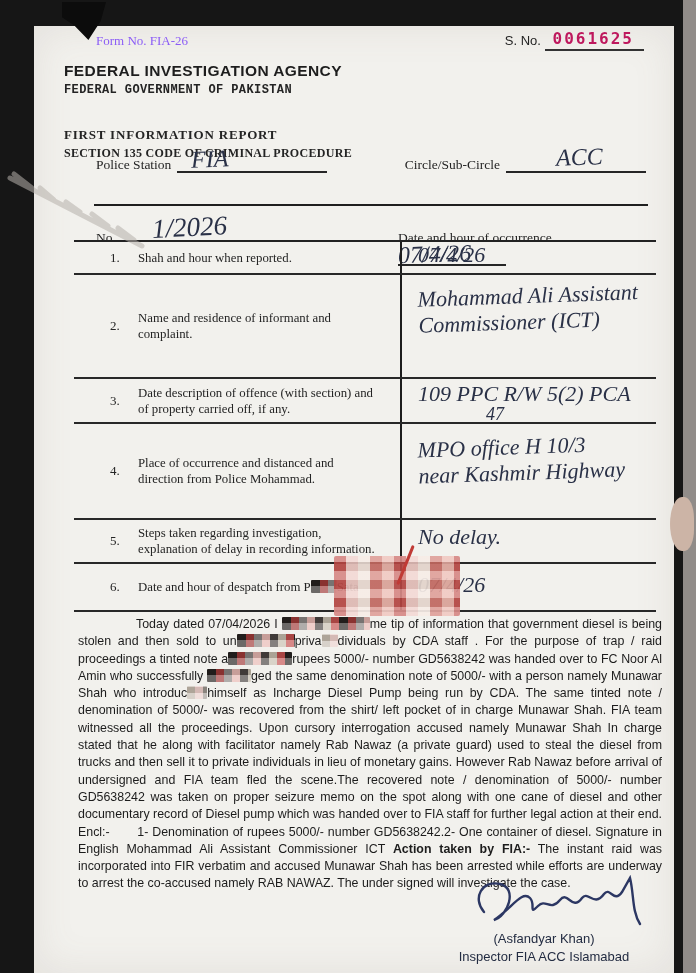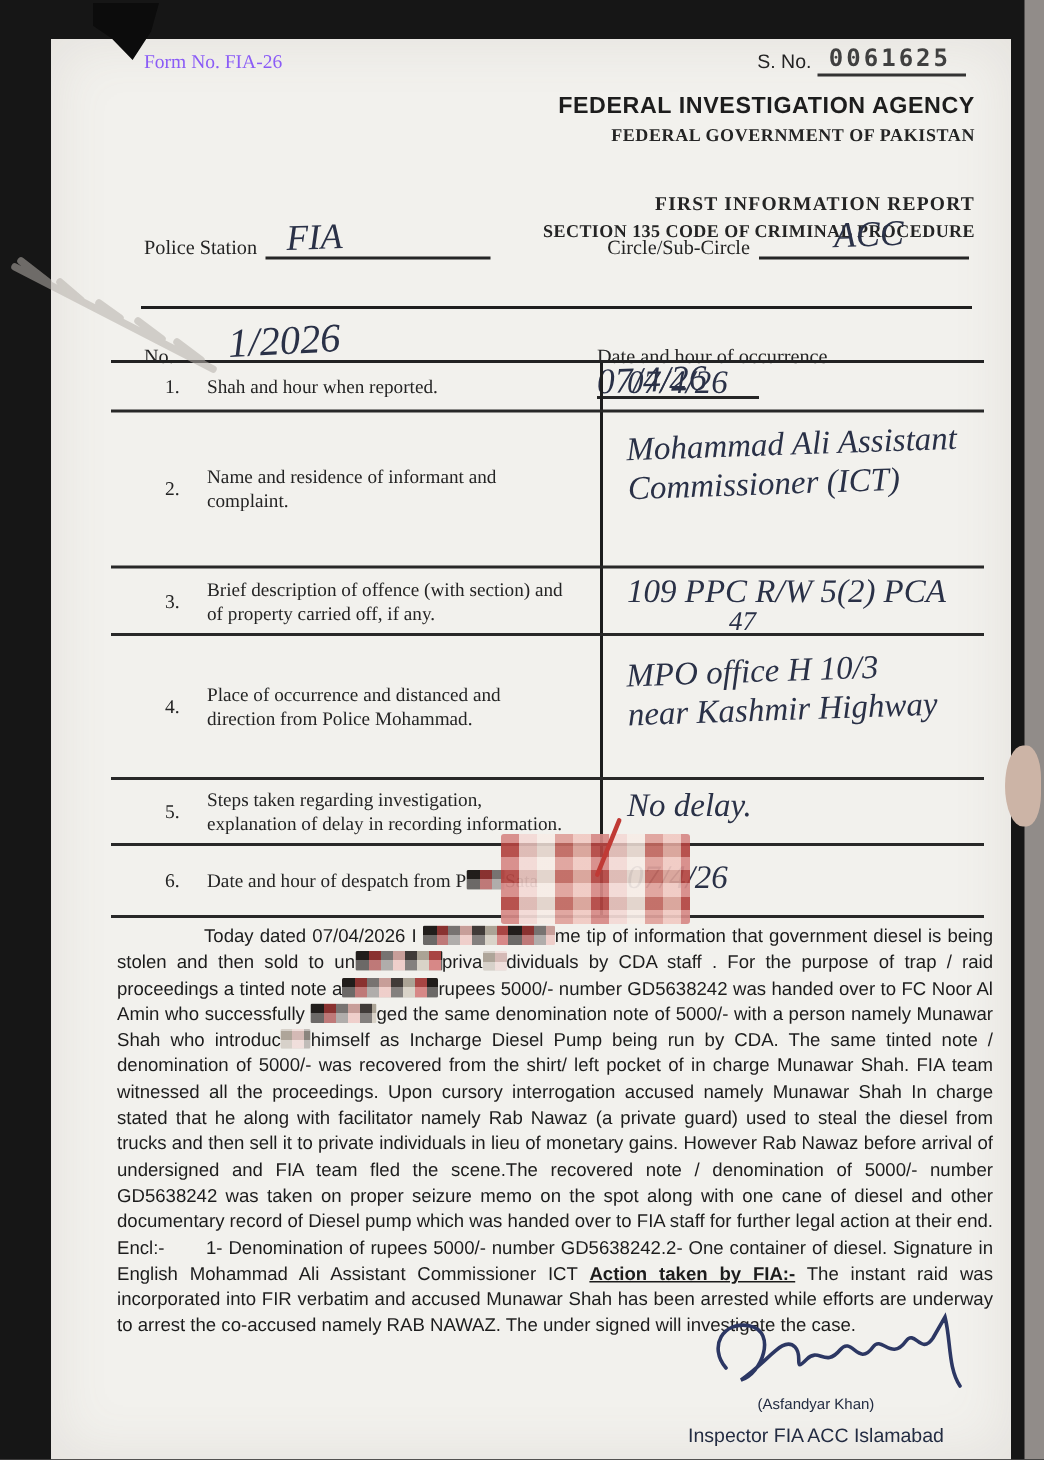--- a/index.html
+++ b/index.html
@@ -17,26 +17,26 @@
   .page { position:absolute; left:34px; top:26px; width:640px; height:947px; background:#f2f1ed;
           color:#242424; z-index:2; box-shadow:inset 0 0 40px rgba(120,110,95,.12); }
 
   
   .scribble { position:absolute; left:-8px; top:150px; z-index:3; opacity:.55; }
 
   .form-no { position:absolute; left:62px; top:7px; font-family:Liberation Serif, serif;
              font-size:13px; color:#8b5cf6; }
   .sno { position:absolute; right:30px; top:4px; font-family:"Liberation Sans",sans-serif; font-size:13px; }
   .sno-val { display:inline-block; font-family:"DejaVu Sans Mono",monospace; font-size:16px; font-weight:bold;
-             letter-spacing:2px; color:#404040; border-bottom:2px solid #333; padding:0 10px 1px 8px;
+             letter-spacing:2px; color:#be185d; border-bottom:2px solid #333; padding:0 10px 1px 8px;
              transform:translateY(-1px); }
 
-  .hdr { position:absolute; left:0; right:24px; top:36px; text-align:right; }
+  .hdr { position:absolute; left:0; right:24px; top:36px; text-align:left;padding-left:30px; }
   .agency { font-family:"Liberation Sans",sans-serif; font-weight:bold; font-size:15.5px; letter-spacing:.4px; color:#1d1d1d; }
-  .govt { font-size:12px; letter-spacing:.4px; margin-top:3px; font-weight:bold; }
+  .govt { font-size:12px; letter-spacing:.4px; margin-top:3px; font-weight:bold;font-family:Liberation Mono, monospace; }
   .report-title { font-size:13px; font-weight:bold; letter-spacing:.8px; margin-top:30px; }
   .sub { font-size:12px; font-weight:bold; letter-spacing:.3px; }
   .sub1 { margin-top:13px; } .sub2 { margin-top:3px; }
 
   
   .hw { font-family:"Liberation Serif",serif; font-style:italic; color:#2a3147; white-space:nowrap; }
 
   .ps-row { position:absolute; left:62px; right:28px; top:127px; display:flex; justify-content:space-between; font-size:13.5px; }
   .blank { display:inline-block; border-bottom:2px solid #262626; position:relative; height:20px; vertical-align:bottom; }
   .blank .hw { position:absolute; bottom:-2px; left:14px; font-size:24px; transform:rotate(-2deg); }
@@ -74,26 +74,26 @@
   .blob-pink { position:absolute; left:300px; top:530px; width:126px; height:60px; z-index:3; opacity:.92; border-radius:2px;
     background-image:
       repeating-linear-gradient(0deg, rgba(255,255,255,.35) 0 9px, rgba(0,0,0,.07) 9px 18px),
       repeating-linear-gradient(90deg,#c14a46 0 12px,#eec6c0 12px 24px,#f3e3da 24px 36px,#cf6f66 36px 48px,#e9ada3 48px 60px); }
   .red-slash { position:absolute; left:370px; top:518px; width:3px; height:42px; background:#c03a35;
                transform:rotate(22deg); z-index:4; border-radius:2px; }
 
   
   .narr { position:absolute; left:44px; top:590px; width:584px; font-family:"Liberation Sans",sans-serif;
           font-size:12.4px; line-height:17.3px; text-align:justify; text-indent:58px; color:#1c1c1c; z-index:2; }
-  .action { font-weight:bold; text-decoration:underline; }
+  .action { font-weight:bold; }
 
   
   .sig-svg { position:absolute; left:430px; top:842px; z-index:3; }
   .sig-name { position:absolute; left:400px; top:905px; width:220px; text-align:center;
-              font-family:"Liberation Sans",sans-serif; font-size:10px; color:#232c42; z-index:2; }
+              font-family:"Liberation Sans",sans-serif; font-size:13px; color:#232c42; z-index:2; }
   .sig-title { position:absolute; left:386px; top:923px; width:248px; text-align:center;
                font-family:"Liberation Sans",sans-serif; font-size:13px; color:#232c42; z-index:2; }
 </style>
 </head>
 <body>
 
 <div class="frame">
   <div class="right-gray"></div>
   <div class="finger"></div>
   <div class="corner-tab"></div>
@@ -152,21 +152,21 @@
         <span class="tnum">2.</span>
         <span class="tlabel">Name and residence of informant and complaint.</span>
         <span class="tans" style="top:8px; transform:rotate(-2deg)">
           <span class="hw hw-ans">Mohammad Ali Assistant</span>
           <span class="hw hw-ans">Commissioner (ICT)</span>
         </span>
       </div>
 
       <div class="trow" style="height:45px">
         <span class="tnum">3.</span>
-        <span class="tlabel">Brief description of offence (with section) and of property carried off, if any.</span>
+        <span class="tlabel">Date description of offence (with section) and of property carried off, if any.</span>
         <span class="tans" style="top:2px">
           <span class="hw hw-ans">109 PPC R/W 5(2) PCA</span>
           <span class="hw hw-ans" style="font-size:18px; line-height:14px; margin-left:68px">47</span>
         </span>
       </div>
 
       <div class="trow" style="height:96px">
         <span class="tnum">4.</span>
         <span class="tlabel">Place of occurrence and distanced and direction from Police Mohammad.</span>
         <span class="tans" style="top:10px; transform:rotate(-2deg)">

